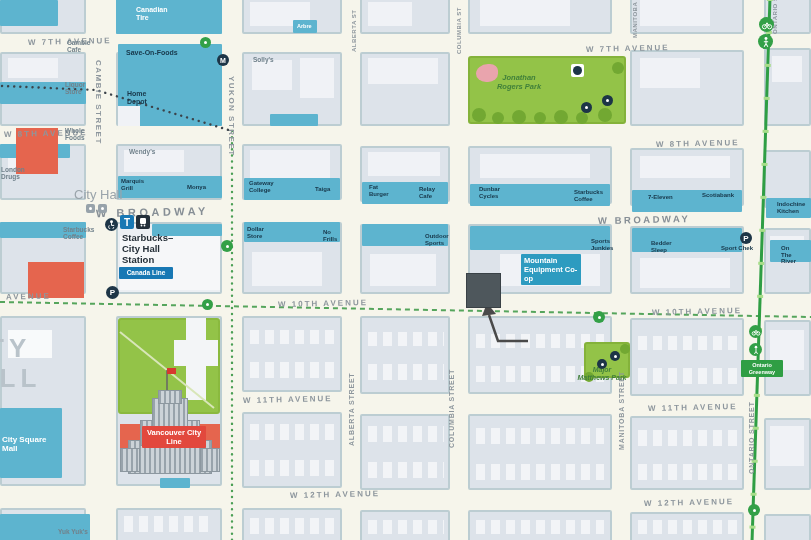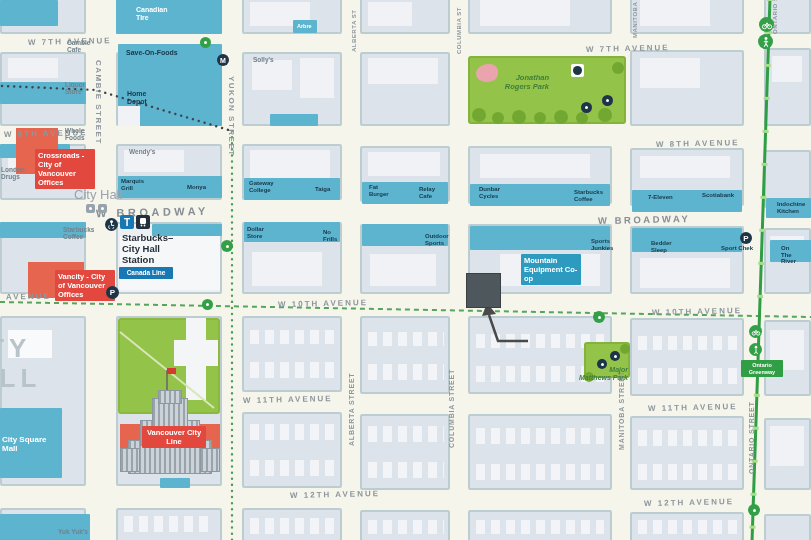--- a/index.html
+++ b/index.html
@@ -30,21 +30,21 @@
              padding:2px 3px;border-radius:1px;z-index:8}
   .navy{position:absolute;background:#1d3547;border-radius:50%;color:#fff;display:flex;
         align-items:center;justify-content:center;z-index:8}
   .navysq{position:absolute;background:#232f3a;color:#fff;display:flex;align-items:center;
           justify-content:center;z-index:8;border-radius:2px}
   .bluesq{position:absolute;background:#1878b4;color:#fff;display:flex;align-items:center;
           justify-content:center;z-index:8;border-radius:2px;font-weight:700}
   .gm{position:absolute;background:#33a047;border-radius:50%;display:flex;align-items:center;
       justify-content:center;z-index:8}
   .dotw{width:3px;height:3px;background:#fff;border-radius:50%}
-  .parklbl{position:absolute;font-style:italic;font-weight:700;color:#41803a;text-align:right;
+  .parklbl{position:absolute;font-style:italic;font-weight:700;color:#41803a;text-align:center;
            line-height:1.18;z-index:7}
   .callout{position:absolute;background:#fff;border:2px solid #4a4a4a;border-radius:9px;
            font-size:17px;color:#3f3f3f;display:flex;align-items:center;justify-content:center;z-index:11}
   .bigarea{position:absolute;font-size:26px;font-weight:700;color:#b9c3ca;line-height:1.15;
            letter-spacing:5px;text-align:right;z-index:6}
   .vchb{position:absolute;background:repeating-linear-gradient(90deg,#98a3ab 0 2px,#ccd3d8 2px 5px);
         border:1px solid #8c979f;box-sizing:border-box;z-index:5}
   .stationtitle{position:absolute;font-size:9.5px;font-weight:700;color:#232d36;line-height:1.15;z-index:8}
   svg.routes{position:absolute;left:0;top:0;z-index:5;pointer-events:none}
   .marker2544{position:absolute;background:#4e575c;border:1px solid #394146;z-index:10}
@@ -244,23 +244,21 @@
   <span class="vst up" style="left:618px;top:358px;height:92px;font-size:7px;letter-spacing:.8px">MANITOBA STREET</span>
   <span class="vst up sm" style="left:772px;top:-16px;height:50px">ONTARIO ST</span>
   <span class="vst up" style="left:748px;top:386px;height:88px;font-size:7px;letter-spacing:.8px">ONTARIO STREET</span>
 
   <div class="bigarea" style="left:-48px;top:334px;width:72px">
     <div>CITY</div>
     <div>HALL</div>
   </div>
 
   <div class="redbld" style="left:16px;top:128px;width:42px;height:46px"></div>
-  <div class="redbadge" style="left:35px;top:149px;width:54px">Crossroads - City of Vancouver Offices</div>
   <div class="redbld" style="left:28px;top:262px;width:56px;height:36px"></div>
-  <div class="redbadge" style="left:55px;top:270px;width:54px">Vancity - City of Vancouver Offices</div>
   <div class="redbadge" style="left:142px;top:426px;width:58px;text-align:center;z-index:9">Vancouver City Line</div>
 
   <div class="bld" style="left:120px;top:236px;width:100px;height:54px;background:#f6f7f9"></div>
   <div class="navy" style="left:105px;top:218px;width:13px;height:13px">
     <svg width="9" height="9" viewBox="0 0 10 10">
         <circle cx="5" cy="2" r="1.6" fill="#fff"></circle>
         <path d="M5,3.5 V6 H8 M2.5,6 A2.8,2.8 0 1 0 7.5,8" stroke="#fff" stroke-width="1.1" fill="none"></path>
       </svg>
   </div>
   <div class="bluesq" style="left:120px;top:215px;width:14px;height:14px;font-size:10px">T</div>

